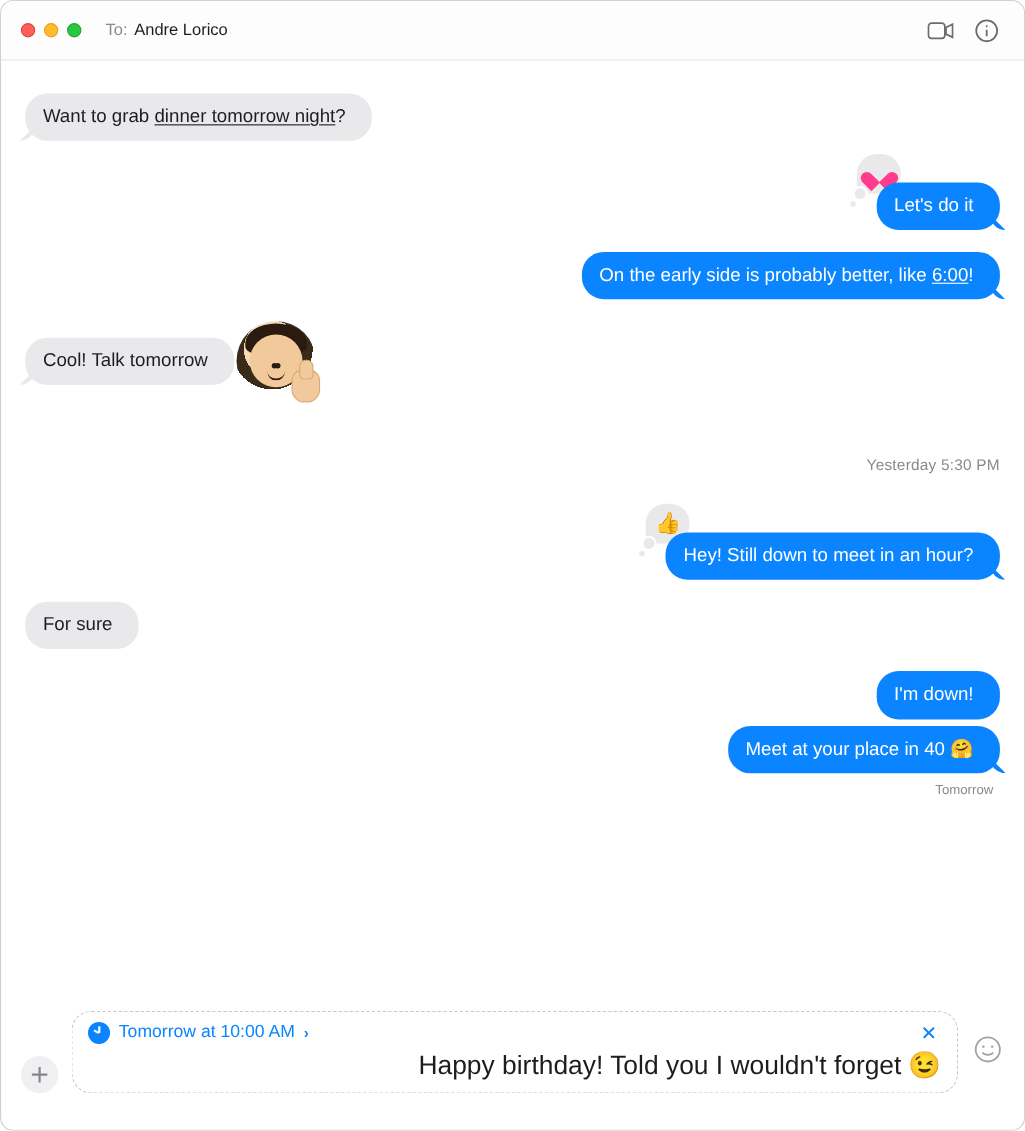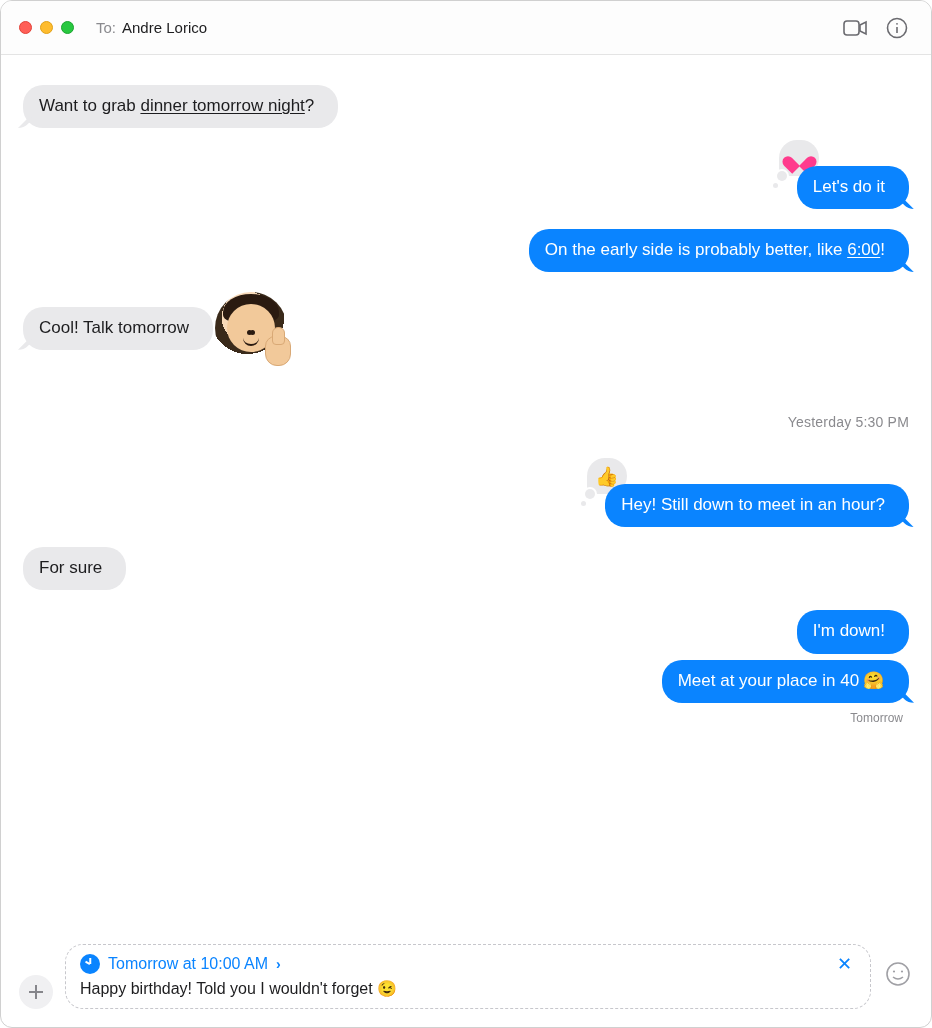--- a/index.html
+++ b/index.html
@@ -133,21 +133,22 @@
   }
   .timestamp .time { font-weight:400; }
 
   .delivered {
     font-size:12px; color:#8a8a8e; text-align:right; margin-top:2px; padding-right:6px;
   }
 
   
   .compose-row {
     display:flex; align-items:flex-end; gap:12px;
-    padding: 10px 18px 18px 18px;
+    padding: 10px 18px 33px 18px;
+    text-align: right;
   }
   .plus-btn {
     width:34px;height:34px;border-radius:50%;
     background:#f0f0f2; color:#86868b;
     display:flex;align-items:center;justify-content:center;
     font-size:22px; line-height:1;
     cursor:pointer; flex-shrink:0;
   }
   .compose {
     flex:1;
@@ -164,21 +165,21 @@
   .clock-icon{
     width:20px;height:20px;border-radius:50%;background:#0a84ff;position:relative;flex-shrink:0;
   }
   .clock-icon::before{content:"";position:absolute;left:50%;top:50%;width:1.5px;height:6px;background:#fff;transform-origin:bottom;transform:translate(-50%,-100%);}
   .clock-icon::after{content:"";position:absolute;left:50%;top:50%;width:1.5px;height:5px;background:#fff;transform-origin:top;transform:translate(-50%,0) rotate(120deg);}
   .chev{font-size:14px;color:#0a84ff;font-weight:700;}
   .sched-x{
     margin-left:auto; color:#0a84ff; font-size:18px; cursor:pointer; padding:0 4px;
   }
   .compose-text{
-    font-size:16px; color:#1d1d1f;
+    font-size:24px; color:#1d1d1f;
   }
   .emoji-btn{
     width:30px;height:30px;border-radius:50%;
     display:flex;align-items:center;justify-content:center;
     color:#a0a0a5; cursor:pointer; flex-shrink:0;
     align-self:center; margin-bottom:6px;
   }
   .emoji-btn svg{stroke:#a0a0a5;}
 
   .heart {

